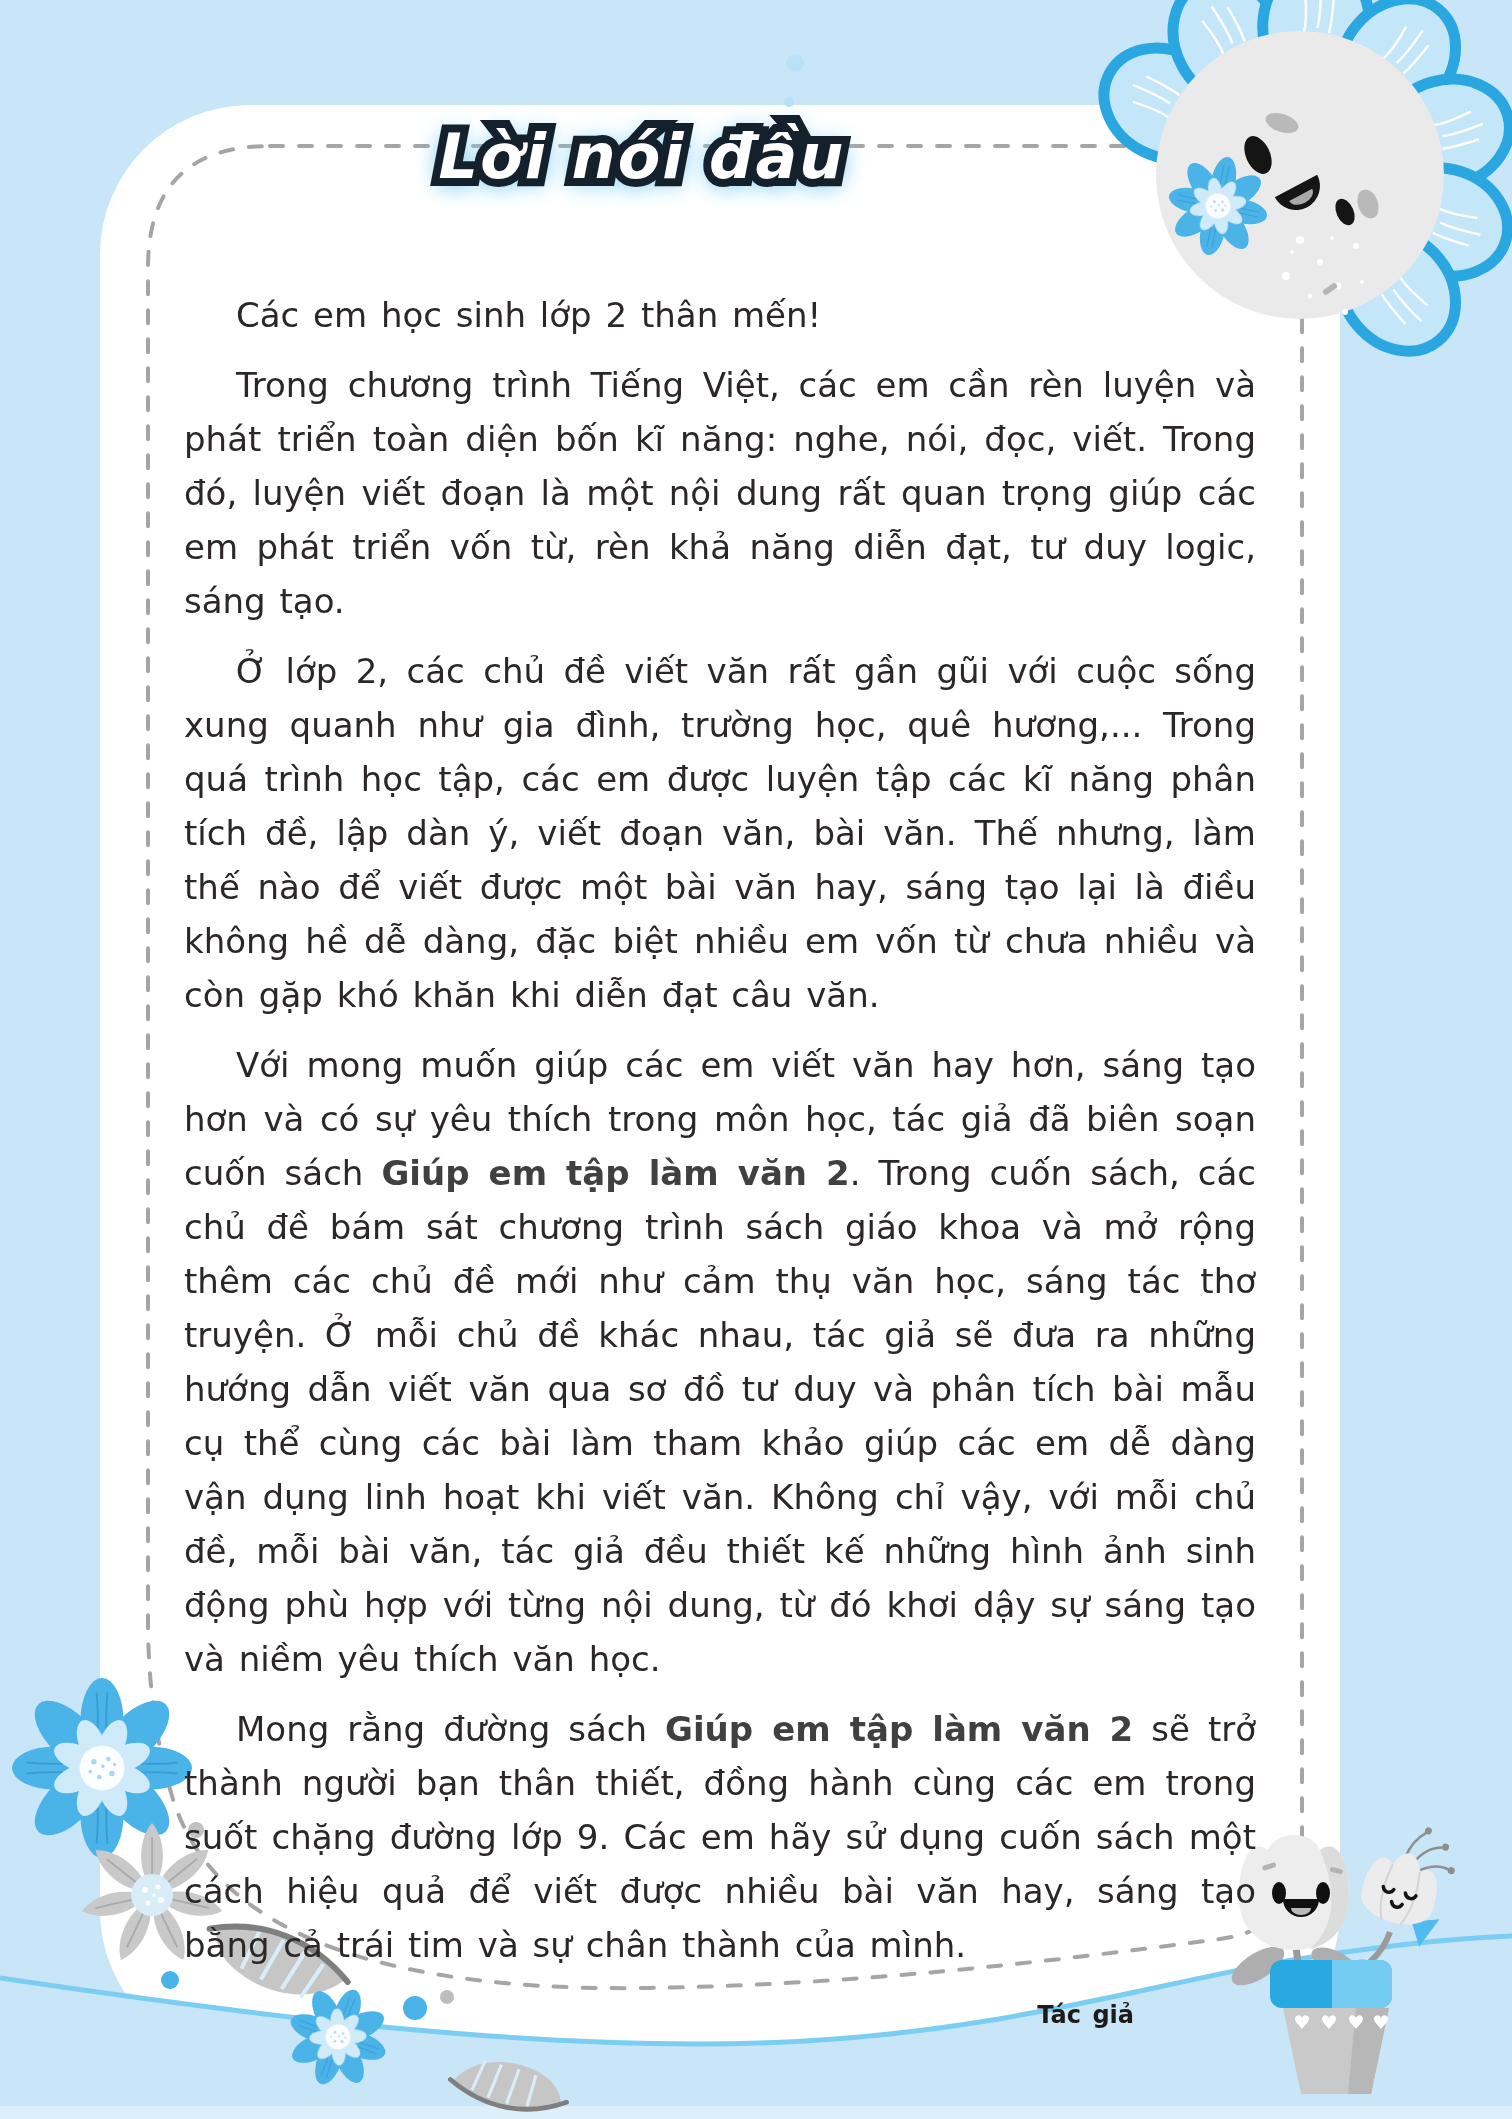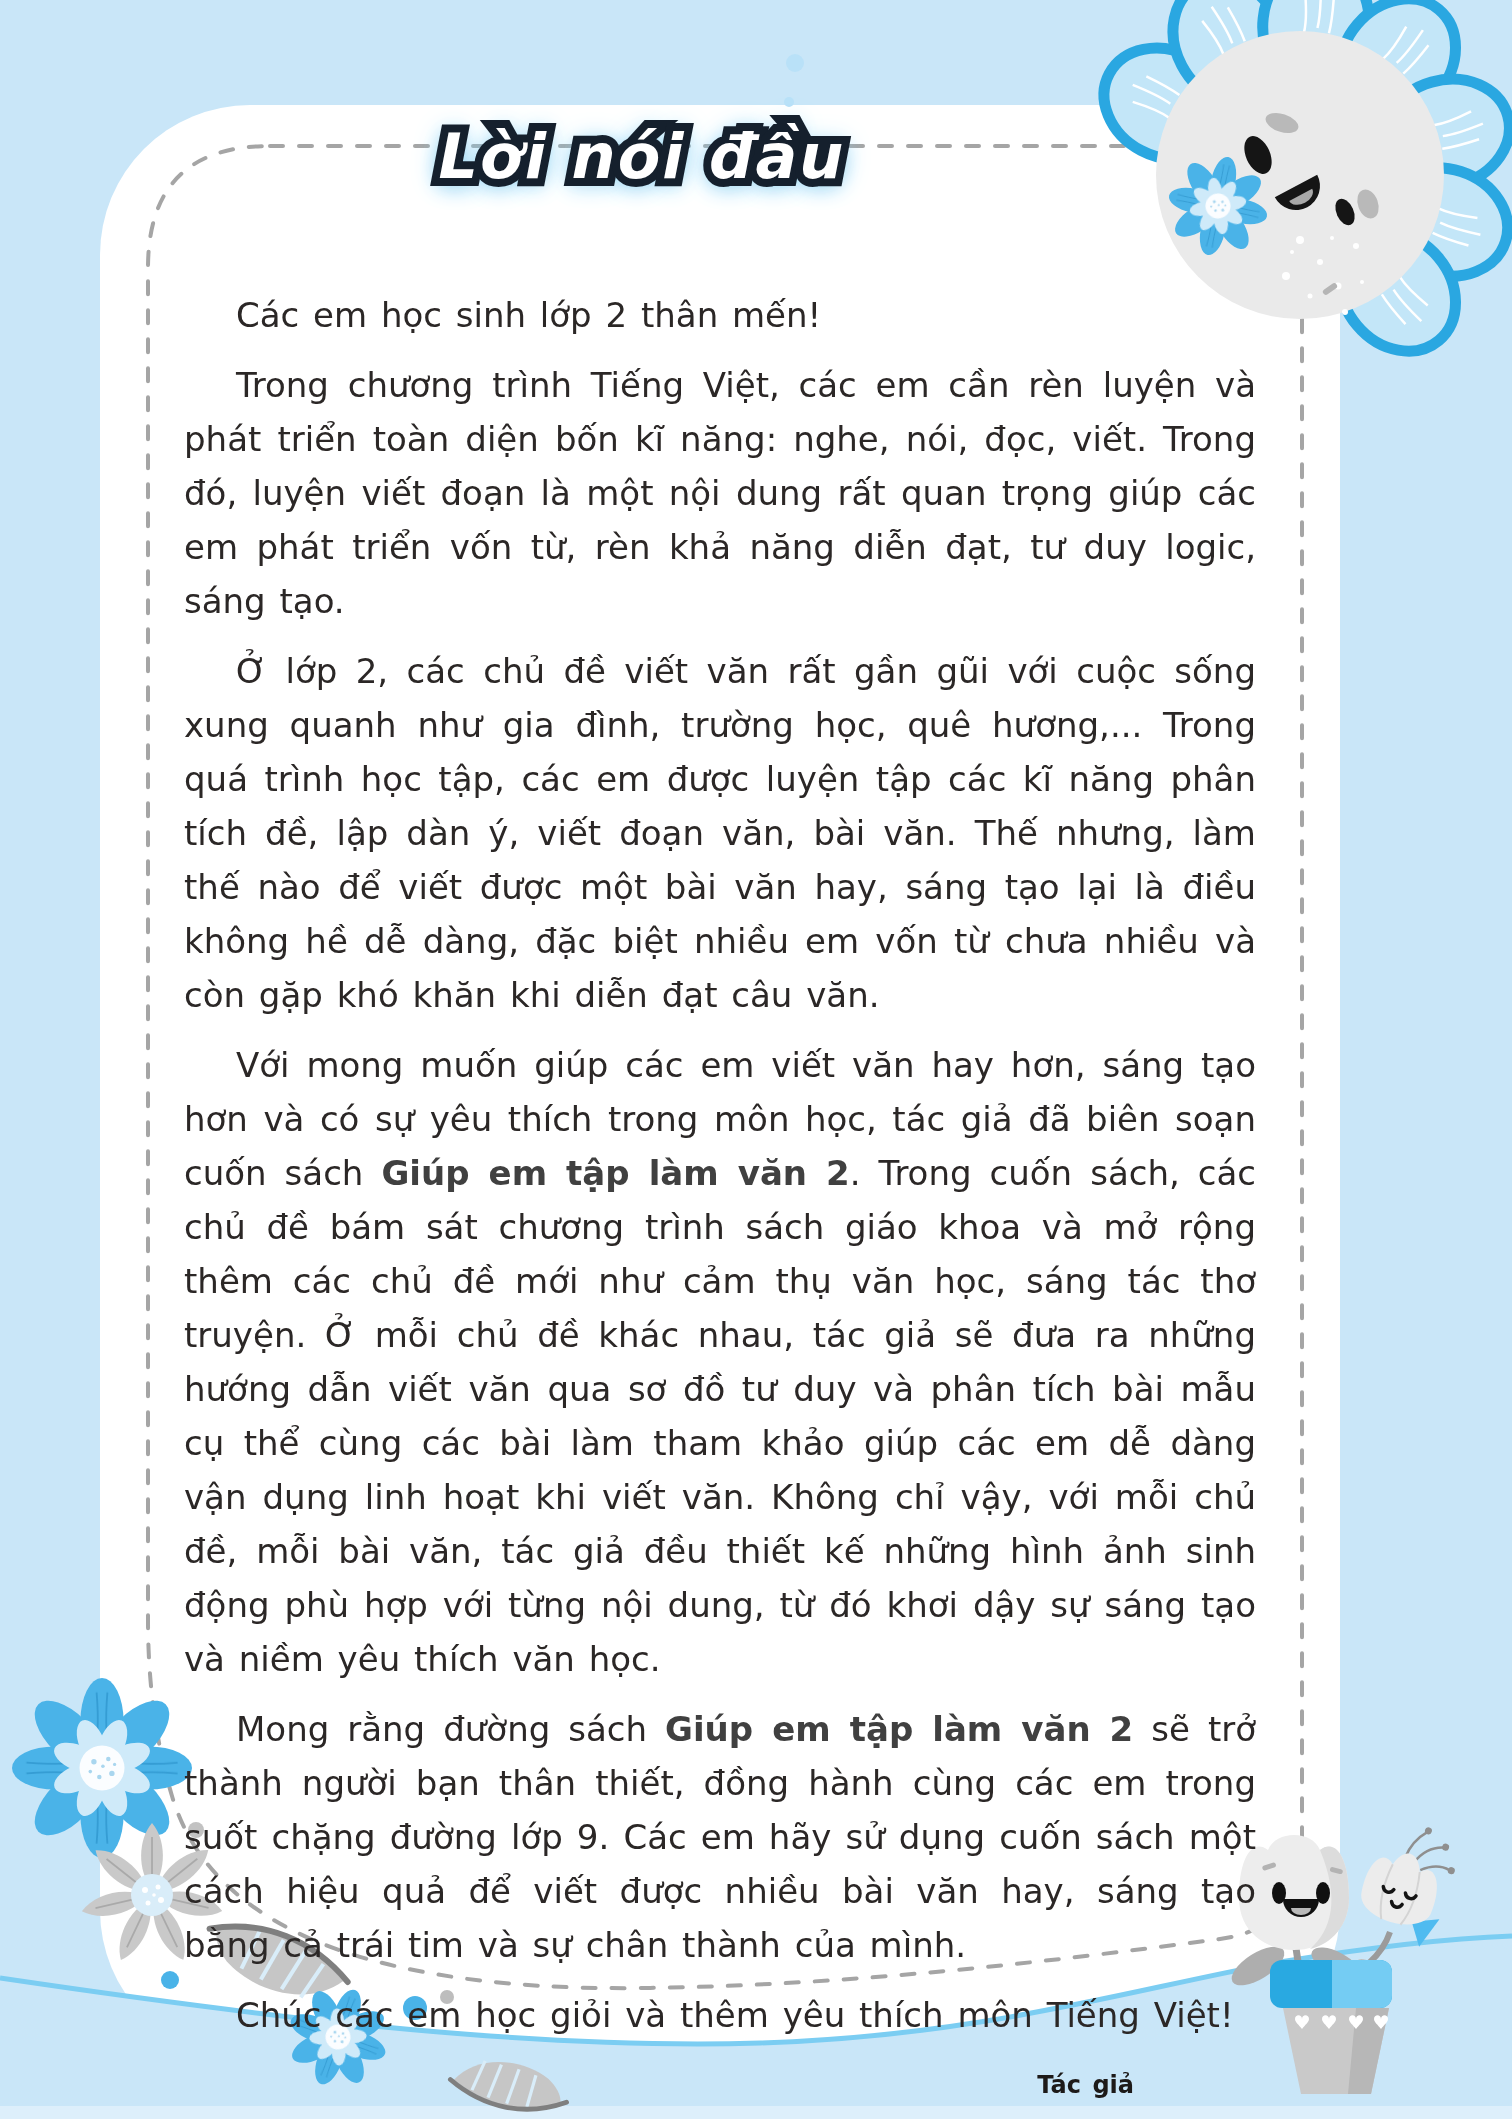--- a/index.html
+++ b/index.html
@@ -271,19 +271,16 @@
     </p>
     <p>
       <span>Ở lớp 2, các chủ đề viết văn rất gần gũi với cuộc sống xung quanh như gia đình, trường học, quê hương,... Trong quá trình học tập, các em được luyện tập các kĩ năng phân tích đề, lập dàn ý, viết đoạn văn, bài văn. Thế nhưng, làm thế nào để viết được một bài văn hay, sáng tạo lại là điều không hề dễ dàng, đặc biệt nhiều em vốn từ chưa nhiều và còn gặp khó khăn khi diễn đạt câu văn.</span>
     </p>
     <p>
       <span>Với mong muốn giúp các em viết văn hay hơn, sáng tạo hơn và có sự yêu thích trong môn học, tác giả đã biên soạn cuốn sách </span><span class="book">Giúp em tập làm văn 2</span><span>. Trong cuốn sách, các chủ đề bám sát chương trình sách giáo khoa và mở rộng thêm các chủ đề mới như cảm thụ văn học, sáng tác thơ truyện. Ở mỗi chủ đề khác nhau, tác giả sẽ đưa ra những hướng dẫn viết văn qua sơ đồ tư duy và phân tích bài mẫu cụ thể cùng các bài làm tham khảo giúp các em dễ dàng vận dụng linh hoạt khi viết văn. Không chỉ vậy, với mỗi chủ đề, mỗi bài văn, tác giả đều thiết kế những hình ảnh sinh động phù hợp với từng nội dung, từ đó khơi dậy sự sáng tạo và niềm yêu thích văn học.</span>
     </p>
     <p>
       <span>Mong rằng đường sách </span><span class="book">Giúp em tập làm văn 2</span><span> sẽ trở thành người bạn thân thiết, đồng hành cùng các em trong suốt chặng đường lớp 9. Các em hãy sử dụng cuốn sách một cách hiệu quả để viết được nhiều bài văn hay, sáng tạo bằng cả trái tim và sự chân thành của mình.</span>
     </p>
-    <p>
-      <span>Chúc các em học giỏi và thêm yêu thích môn Tiếng Việt!</span>
-    </p>
     <div class="signature">Tác giả</div>
   </div>
 
 </div>
 
 </body></html>

